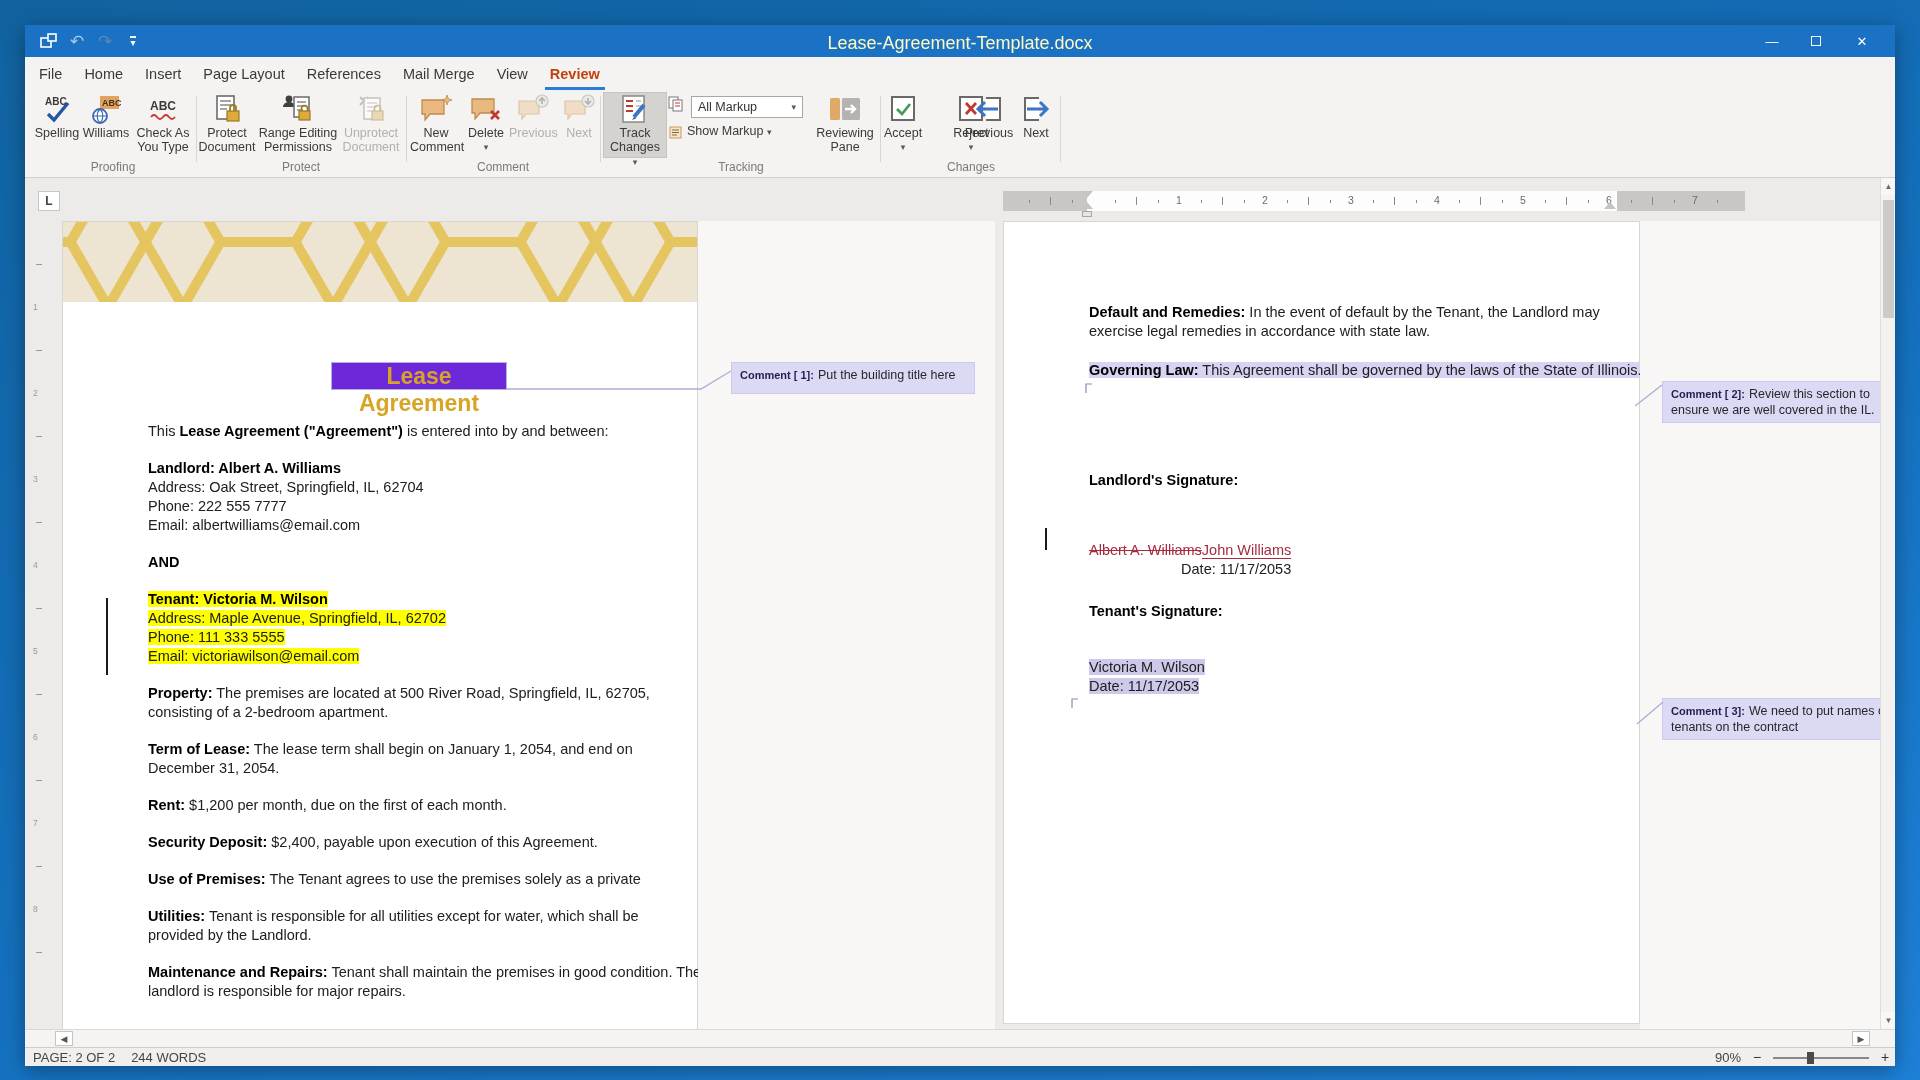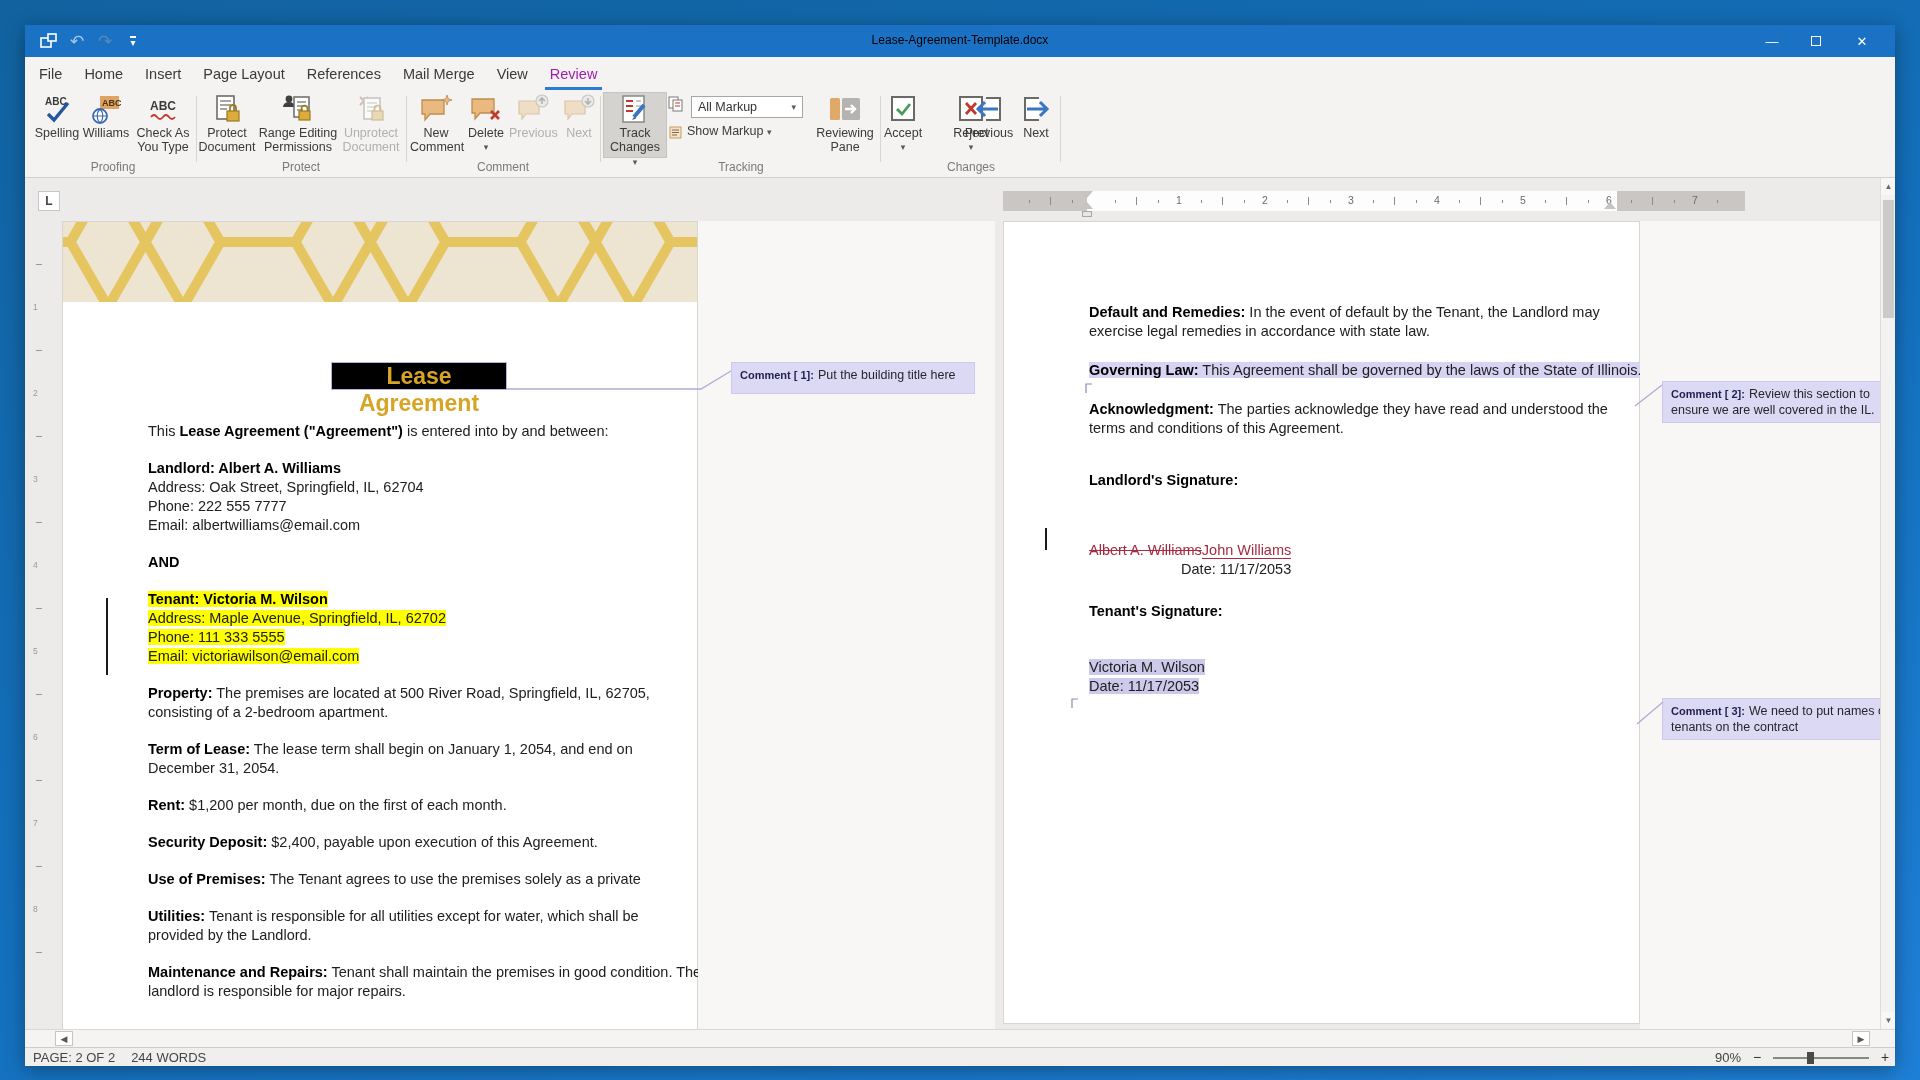--- a/index.html
+++ b/index.html
@@ -7,35 +7,35 @@
     font-family:"Liberation Sans", sans-serif; }
   body { background:linear-gradient(160deg,#11629f 0%,#1470bd 55%,#1e7fd6 100%); position:relative; }
   .abs { position:absolute; }
 
   
   #window { position:absolute; left:25px; top:25px; width:1870px; height:1041px;
     background:#f4f3f2; box-shadow:0 4px 18px rgba(0,0,0,.35); }
 
   
   #titlebar { position:absolute; left:0; top:0; width:100%; height:32px; background:#1b72c4; color:#fff; }
-  #title-text { position:absolute; left:0; right:0; top:8px; text-align:center; font-size:12px; color:#000000; }
+  #title-text { position:absolute; left:0; right:0; top:8px; text-align:center; font-size:18px; color:#fef9c3; }
   .qat { position:absolute; top:0; height:32px; display:flex; align-items:center; color:#fff; }
   .qat-btn { width:28px; height:26px; display:flex; align-items:center; justify-content:center; font-size:15px; }
   .undo-glyph { color:#a8c9ec; font-size:17px; }
   .redo-glyph { color:#5d87b8; font-size:17px; }
   .qat-caret { font-size:10px; color:#fff; border-top:2px solid #fff; padding-top:1px; line-height:8px; }
   .win-ctl { position:absolute; top:0; width:34px; height:32px; display:flex; align-items:center; justify-content:center;
     color:#fff; font-size:13px; }
   .max-box { width:10px; height:10px; border:1px solid #fff; }
 
   
   #tabrow { position:absolute; left:0; top:32px; width:100%; height:33px; background:#f4f3f2;
     display:flex; align-items:stretch; padding-left:3px; }
   .tab { padding:0 11px; display:flex; align-items:center; font-size:14.5px; color:#3b3a39; position:relative; }
-  .tab.active { color:#a21caf; }
+  .tab.active { color:#c2410c;font-weight:bold; }
   .tab.active::after { content:""; position:absolute; left:6px; right:6px; bottom:0; height:3px; background:#2b7cd3; }
 
   
   #ribbon { position:absolute; left:0; top:65px; width:100%; height:88px; background:#f4f3f2;
     border-bottom:1px solid #d2d0ce; }
   .rbtn { position:absolute; top:4px; text-align:center; color:#3b3a39; font-size:12.5px; line-height:14px; }
   .rbtn .ric { height:32px; display:flex; align-items:flex-start; justify-content:center; }
   .rbtn.disabled { color:#b2b0ae; }
   .pressed-bg { position:absolute; left:578px; top:2px; width:64px; height:66px; background:#d5d3d0; border:1px solid #c6c4c1; }
   .rsep { position:absolute; top:6px; height:66px; width:1px; background:#d8d6d3; }
@@ -66,21 +66,21 @@
   .vtick { position:absolute; left:5px; width:6px; height:1px; background:#9a9896; }
   .vnum { position:absolute; left:2px; font-size:8.5px; color:#9a9896; }
 
   
   .line { white-space:nowrap; font-size:14.5px; line-height:19px; color:#202020; }
   .line b { color:#000; }
   .para { margin-bottom:18px; }
   .hl-y { background:#ffff00; }
   .hl-c { background:#d7d3f2; }
   .hl-c2 { background:#cdc9ea; }
-  #doc-title { position:absolute; left:268px; top:140px; width:176px; height:28px; background:#000000;
+  #doc-title { position:absolute; left:268px; top:140px; width:176px; height:28px; background:#6d28d9;
     border:1px solid #b5b0dd; text-align:center; font-size:23px; font-weight:bold; color:#d7a425; line-height:27px; }
   .change-bar { position:absolute; width:2px; background:#1a1a1a; }
   .sig-del { color:#a62b40; text-decoration:line-through; }
   .sig-ins { color:#a62b40; border-bottom:1px solid #a62b40; }
 
   
   .comment-box { position:absolute; background:#dcd9f4; border:1px solid #ccc8ee; padding:4px 8px;
     font-size:12.5px; line-height:16px; color:#26262c; white-space:nowrap; }
   .c-label { font-weight:bold; font-size:11px; color:#211f4e; margin-right:4px; }
 
@@ -503,24 +503,20 @@
     </div>
 
     <div class="page" style="left:978px;width:637px;height:803px;">
       <div class="abs" style="left:85px;top:81px;">
         <div class="line"><b>Default and Remedies:</b><span> In the event of default by the Tenant, the Landlord may</span></div>
         <div class="line">exercise legal remedies in accordance with state law.</div>
       </div>
       <div class="abs" style="left:85px;top:139px;">
         <div class="line"><span class="hl-c"><b>Governing Law:</b><span> This Agreement shall be governed by the laws of the State of Illinois.</span></span></div>
       </div>
-      <div class="abs" style="left:85px;top:178px;">
-        <div class="line"><b>Acknowledgment:</b><span> The parties acknowledge they have read and understood the</span></div>
-        <div class="line">terms and conditions of this Agreement.</div>
-      </div>
       <div class="abs" style="left:85px;top:249px;">
         <div class="line"><b>Landlord's Signature:</b></div>
       </div>
       <div class="abs" style="left:85px;top:319px;text-align:right;">
         <div class="line"><span class="sig-del">Albert A. Williams</span><span class="sig-ins">John Williams</span></div>
         <div class="line">Date: 11/17/2053</div>
       </div>
       <div class="abs" style="left:85px;top:380px;">
         <div class="line"><b>Tenant's Signature:</b></div>
       </div>

